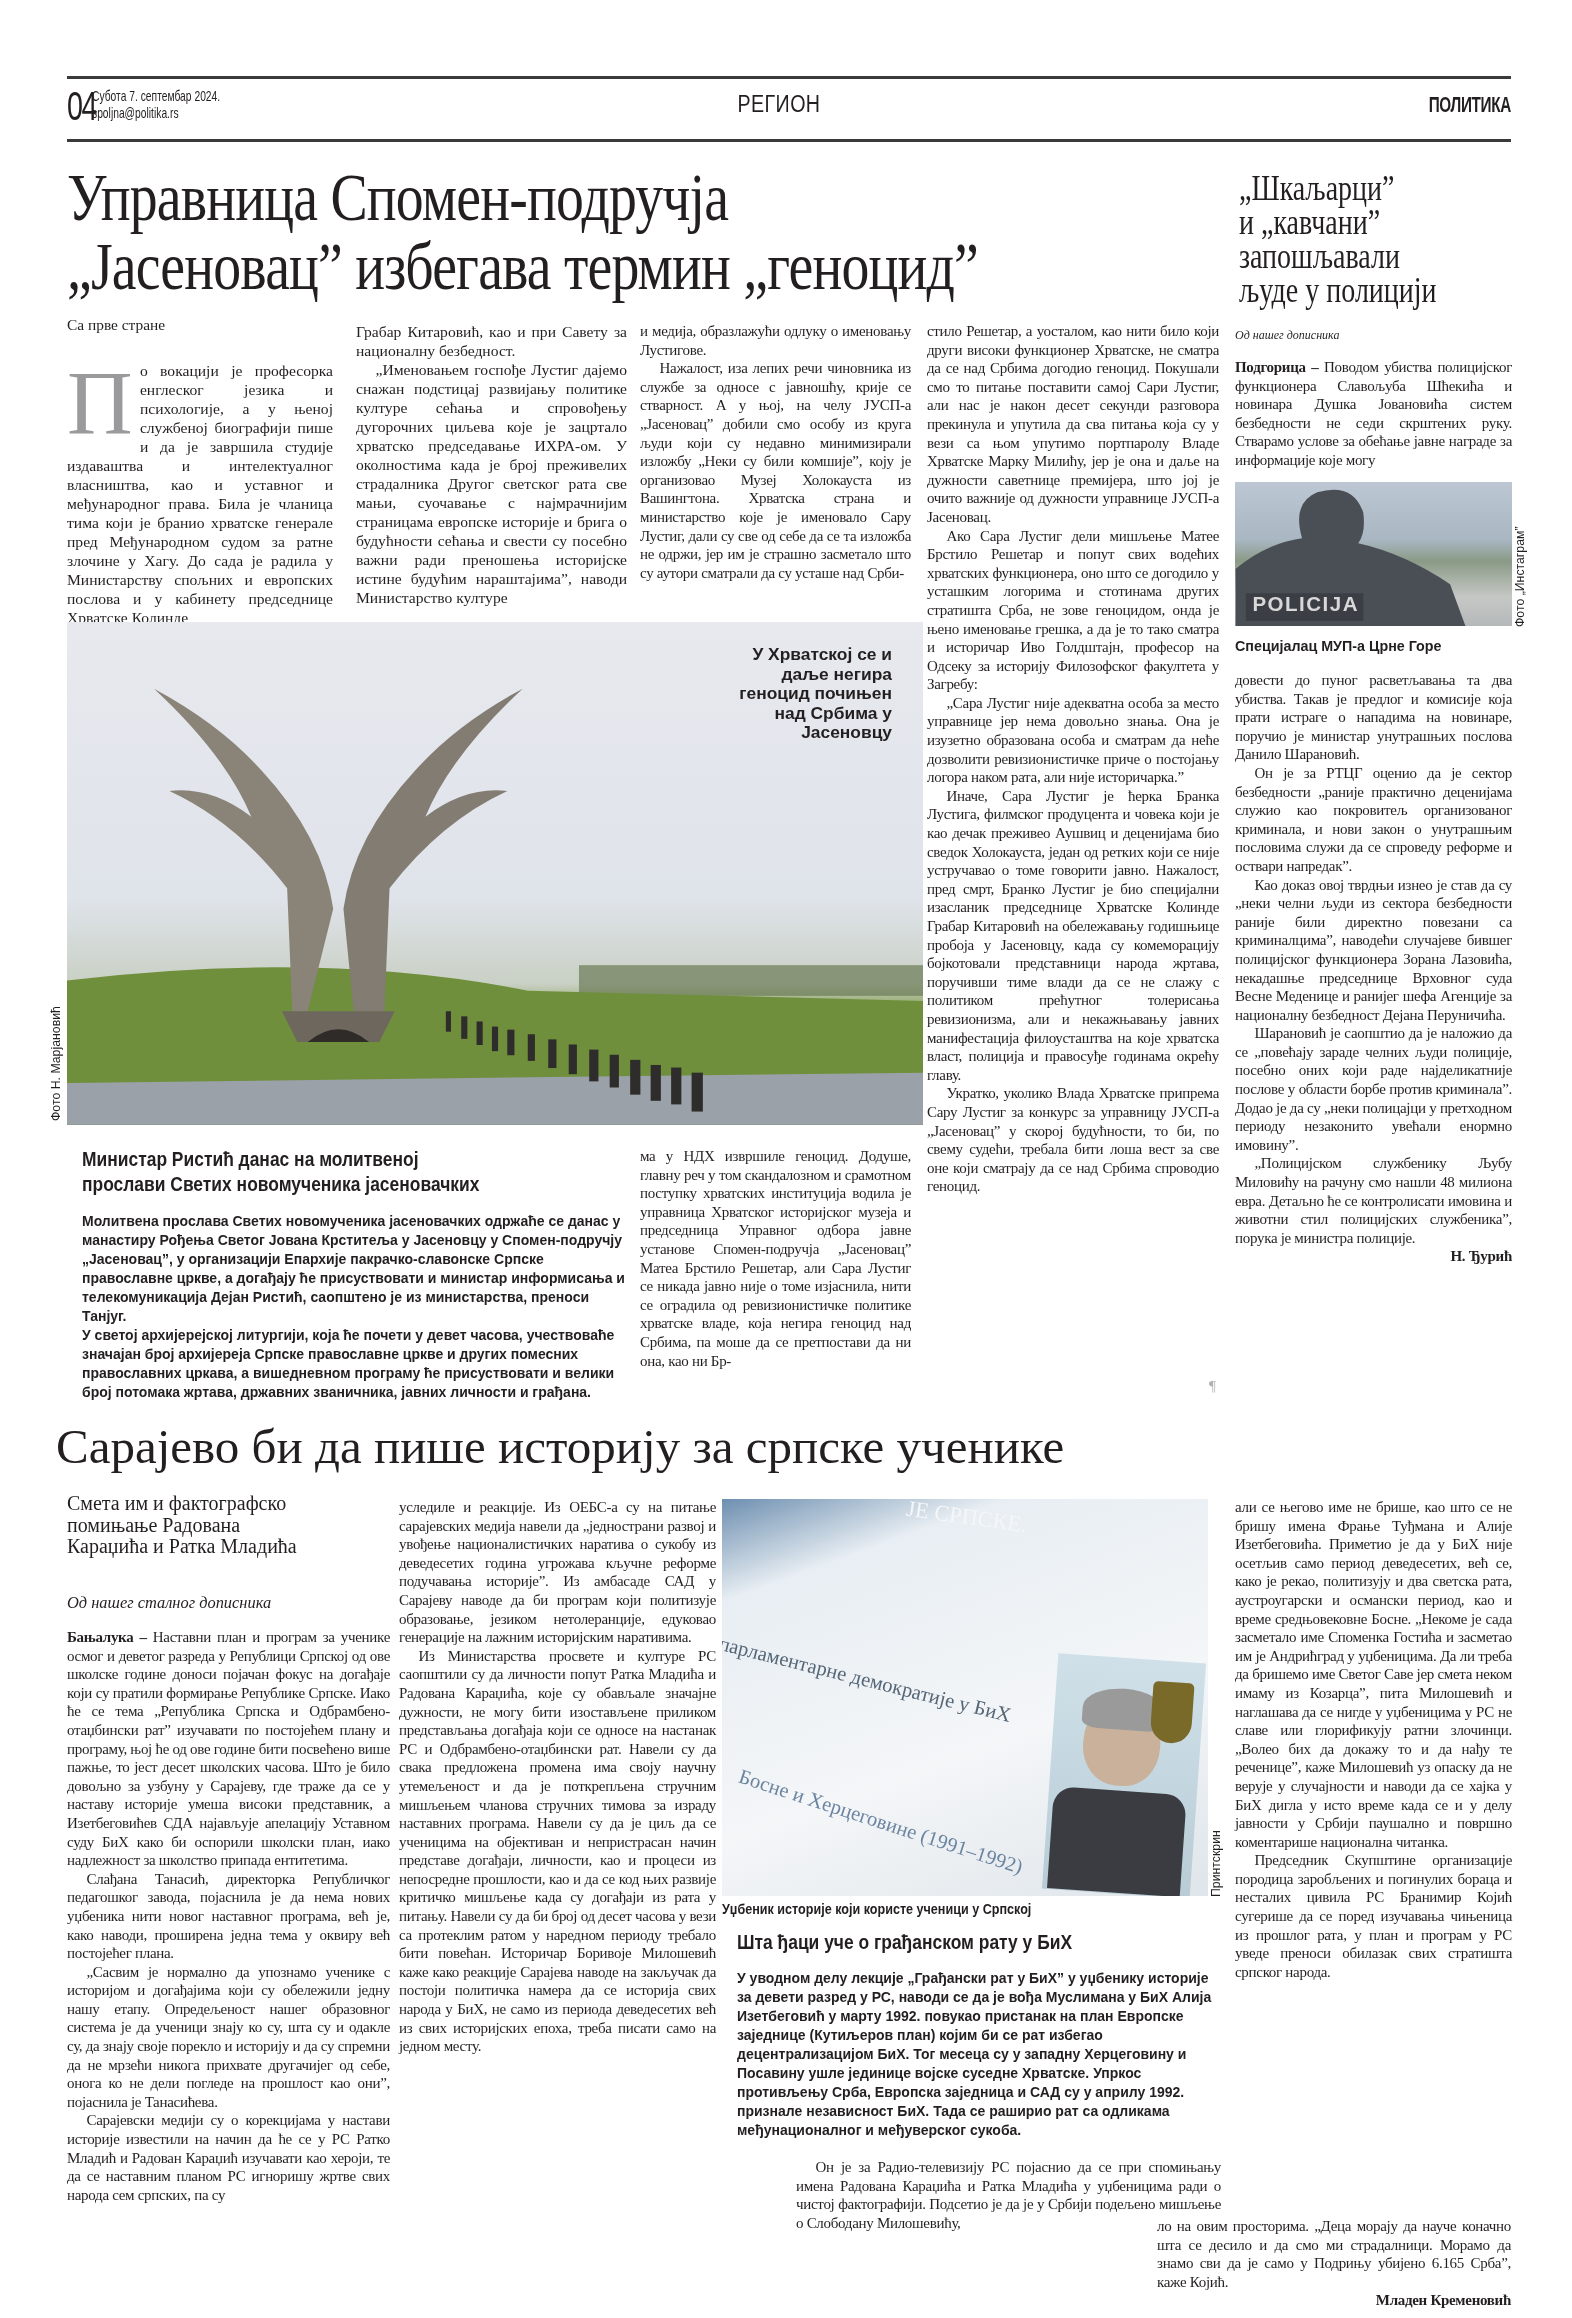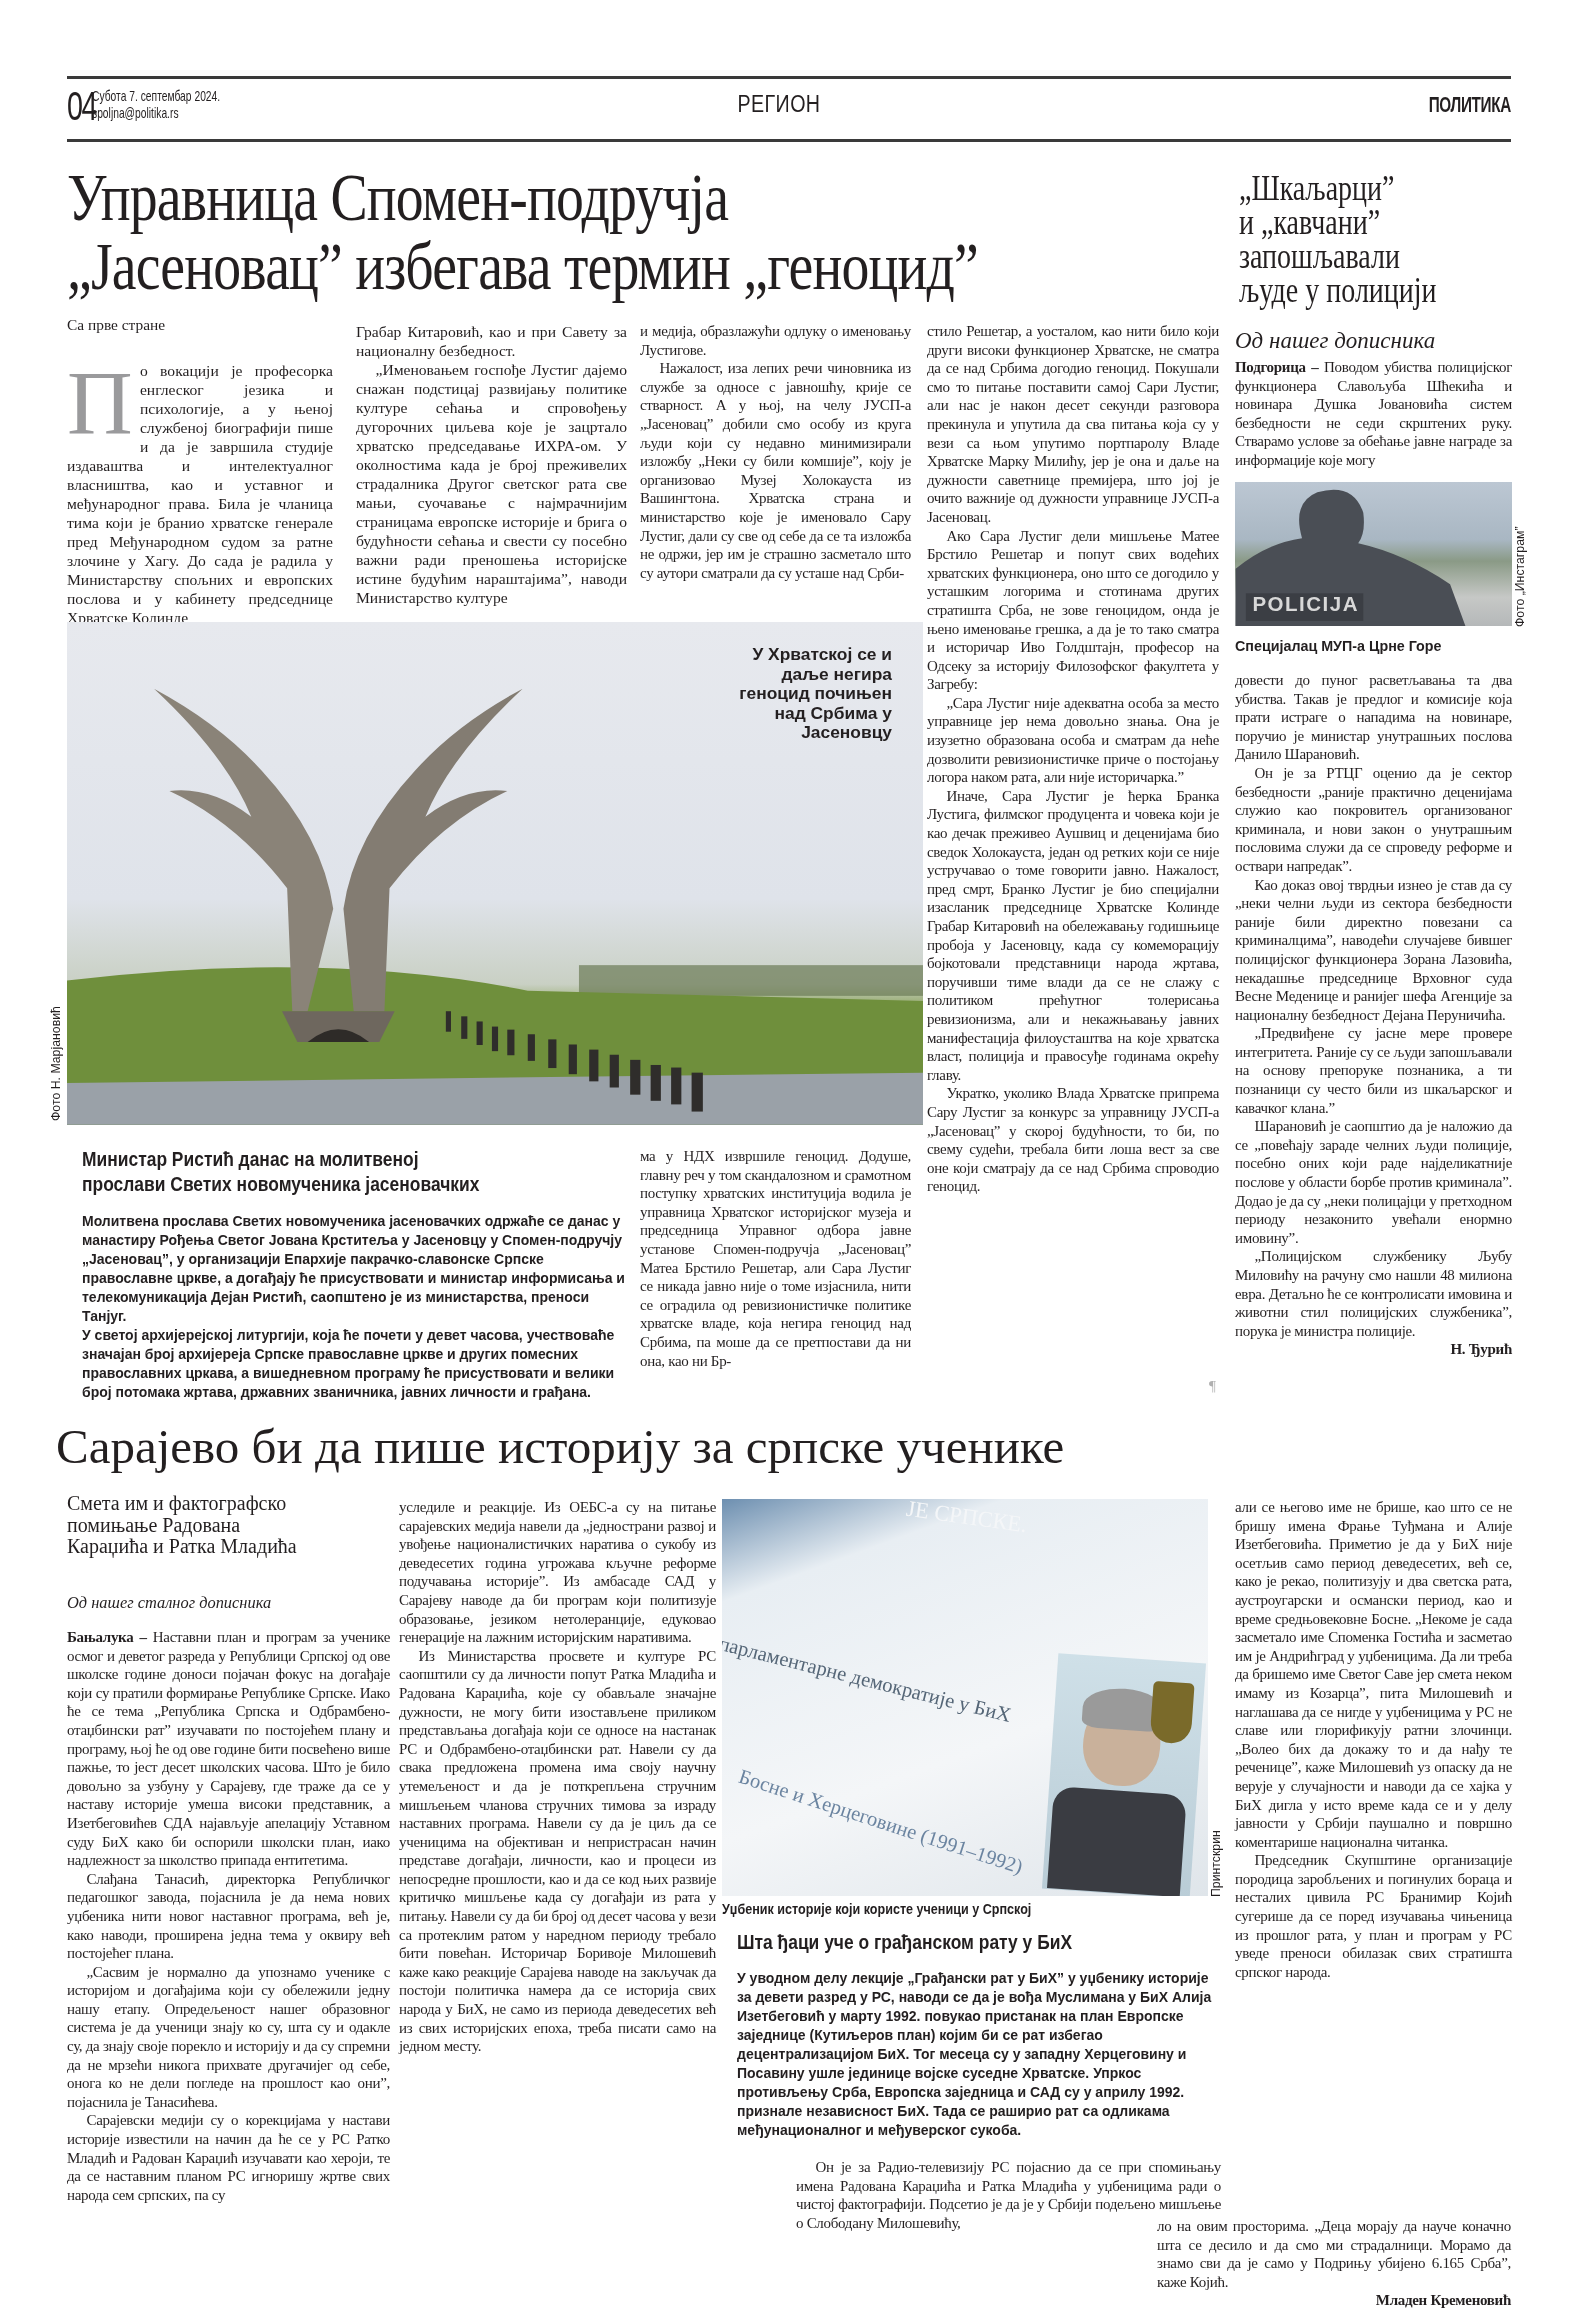--- a/index.html
+++ b/index.html
@@ -6,21 +6,21 @@
   body{width:1573px;height:2319px;position:relative;overflow:hidden;color:#231f20;font-family:"Liberation Serif","DejaVu Serif",serif;}
   .abs{position:absolute;}
   .rule{position:absolute;left:67px;width:1444px;height:3.1px;background:#3a3a3a;}
   .hdr-num{font-family:"Liberation Sans",sans-serif;font-size:41px;letter-spacing:-2px;transform:scaleX(0.7);transform-origin:left top;line-height:1;}
   .hdr-meta{font-family:"Liberation Sans",sans-serif;font-size:14.3px;line-height:16.4px;transform:scaleX(0.72);transform-origin:left top;white-space:nowrap;}
   .hdr-section{font-family:"Liberation Sans",sans-serif;font-size:24.6px;transform:scaleX(0.8);transform-origin:center top;letter-spacing:0.5px;}
   .hdr-logo{font-family:"Liberation Sans",sans-serif;font-size:22.5px;font-weight:bold;letter-spacing:-0.5px;transform:scaleX(0.68);transform-origin:right top;}
   .h1{font-family:"Liberation Serif",serif;font-size:68px;line-height:66px;letter-spacing:-1px;transform:scaleX(0.82);transform-origin:left top;white-space:nowrap;}
   .side-h{font-family:"Liberation Serif",serif;font-size:35px;line-height:34px;transform:scaleX(0.8);transform-origin:left top;white-space:nowrap;}
   .kicker{font-family:"Liberation Serif",serif;font-size:15.4px;}
-  .byline-it{font-family:"Liberation Serif",serif;font-style:italic;font-size:23px;}
+  .byline-it{font-family:"Liberation Serif",serif;font-style:italic;font-size:12px;}
   .col{position:absolute;font-family:"Liberation Serif",serif;font-size:15.6px;line-height:19px;text-align:justify;hyphens:auto;}
   .col p{margin:0;text-indent:19.5px;}
   .col p.noind{text-indent:0;}
   .col.narrow{font-size:15px;line-height:18.6px;letter-spacing:-0.3px;}
   .dropcap{float:left;font-size:91px;line-height:77px;color:#9a9a9c;margin:4.1px 7.2px 0 0;font-family:"Liberation Serif",serif;}
   .photo{position:absolute;overflow:hidden;}
   .credit{position:absolute;font-family:"Liberation Sans",sans-serif;font-size:12.3px;color:#231f20;transform:rotate(-90deg);transform-origin:left top;white-space:nowrap;}
   .box-h{font-family:"Liberation Sans",sans-serif;font-weight:bold;font-size:20.5px;line-height:24.6px;transform:scaleX(0.85);transform-origin:left top;white-space:nowrap;}
   .box-t{font-family:"Liberation Sans",sans-serif;font-weight:bold;font-size:14px;line-height:19px;}
   .box-t p{margin:0;}
@@ -134,21 +134,20 @@
   </svg>
   <div class="abs" style="left:17.4px;top:110px;font-family:'Liberation Sans',sans-serif;font-weight:bold;font-size:20.5px;color:#d8d8d8;letter-spacing:1.5px;">POLICIJA</div>
 </div>
 <div class="credit" style="left:1513px;top:627px;">Фото „Инстаграм”</div>
 <div class="abs caption-b" style="left:1235px;top:638px;">Специјалац МУП-а Црне Горе</div>
 
 <div class="col narrow" style="left:1235px;top:671px;width:277px;">
   <p class="noind">довести до пуног расветљавања та два убиства. Такав је предлог и комисије која прати истраге о нападима на новинаре, поручио је министар унутрашњих послова Данило Шарановић.</p>
   <p>Он је за РТЦГ оценио да је сектор безбедности „раније практично деценијама служио као покровитељ организованог криминала, и нови закон о унутрашњим пословима служи да се спроведу реформе и оствари напредак”.</p>
   <p>Као доказ овој тврдњи изнео је став да су „неки челни људи из сектора безбедности раније били директно повезани са криминалцима”, наводећи случајеве бившег полицијског функционера Зорана Лазовића, некадашње председнице Врховног суда Весне Меденице и ранијег шефа Агенције за националну безбедност Дејана Перуничића.</p>
-  <p>„Предвиђене су јасне мере провере интегритета. Раније су се људи запошљавали на основу препоруке познаника, а ти познаници су често били из шкаљарског и кавачког клана.”</p>
   <p>Шарановић је саопштио да је наложио да се „повећају зараде челних људи полиције, посебно оних који раде најделикатније послове у области борбе против криминала”. Додао је да су „неки полицајци у претходном периоду незаконито увећали енормно имовину”.</p>
   <p>„Полицијском службенику Љубу Миловићу на рачуну смо нашли 48 милиона евра. Детаљно ће се контролисати имовина и животни стил полицијских службеника”, порука је министра полиције.</p>
   <p class="signature">Н. Ђурић</p>
 </div>
 
 <div class="abs h2" style="left:56px;top:1421px;">Сарајево би да пише историју за српске ученике</div>
 
 <div class="abs sub2" style="left:67px;top:1493px;width:236px;">Смета им и фактографско помињање Радована Караџића и Ратка Младића</div>
 <div class="abs byline-it" style="left:67px;top:1593px;font-size:16.4px;">Од нашег сталног дописника</div>
 

